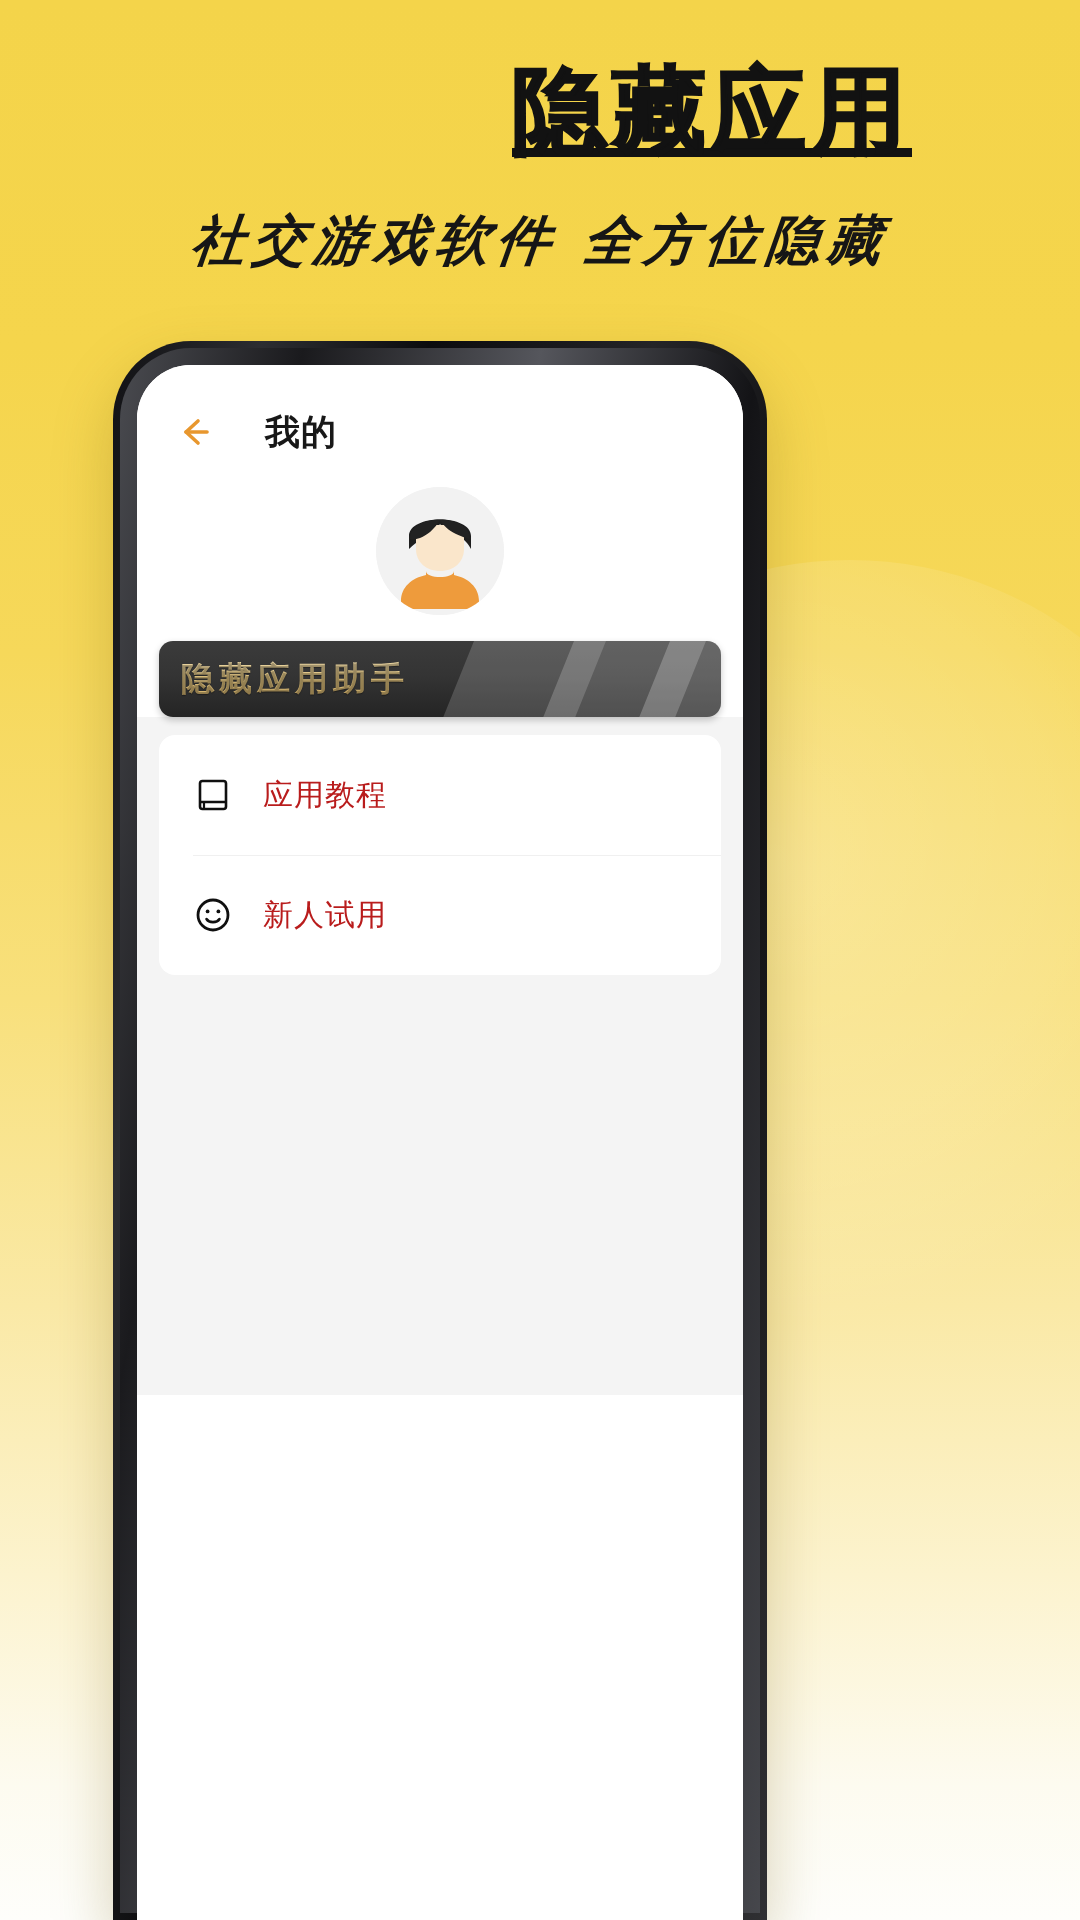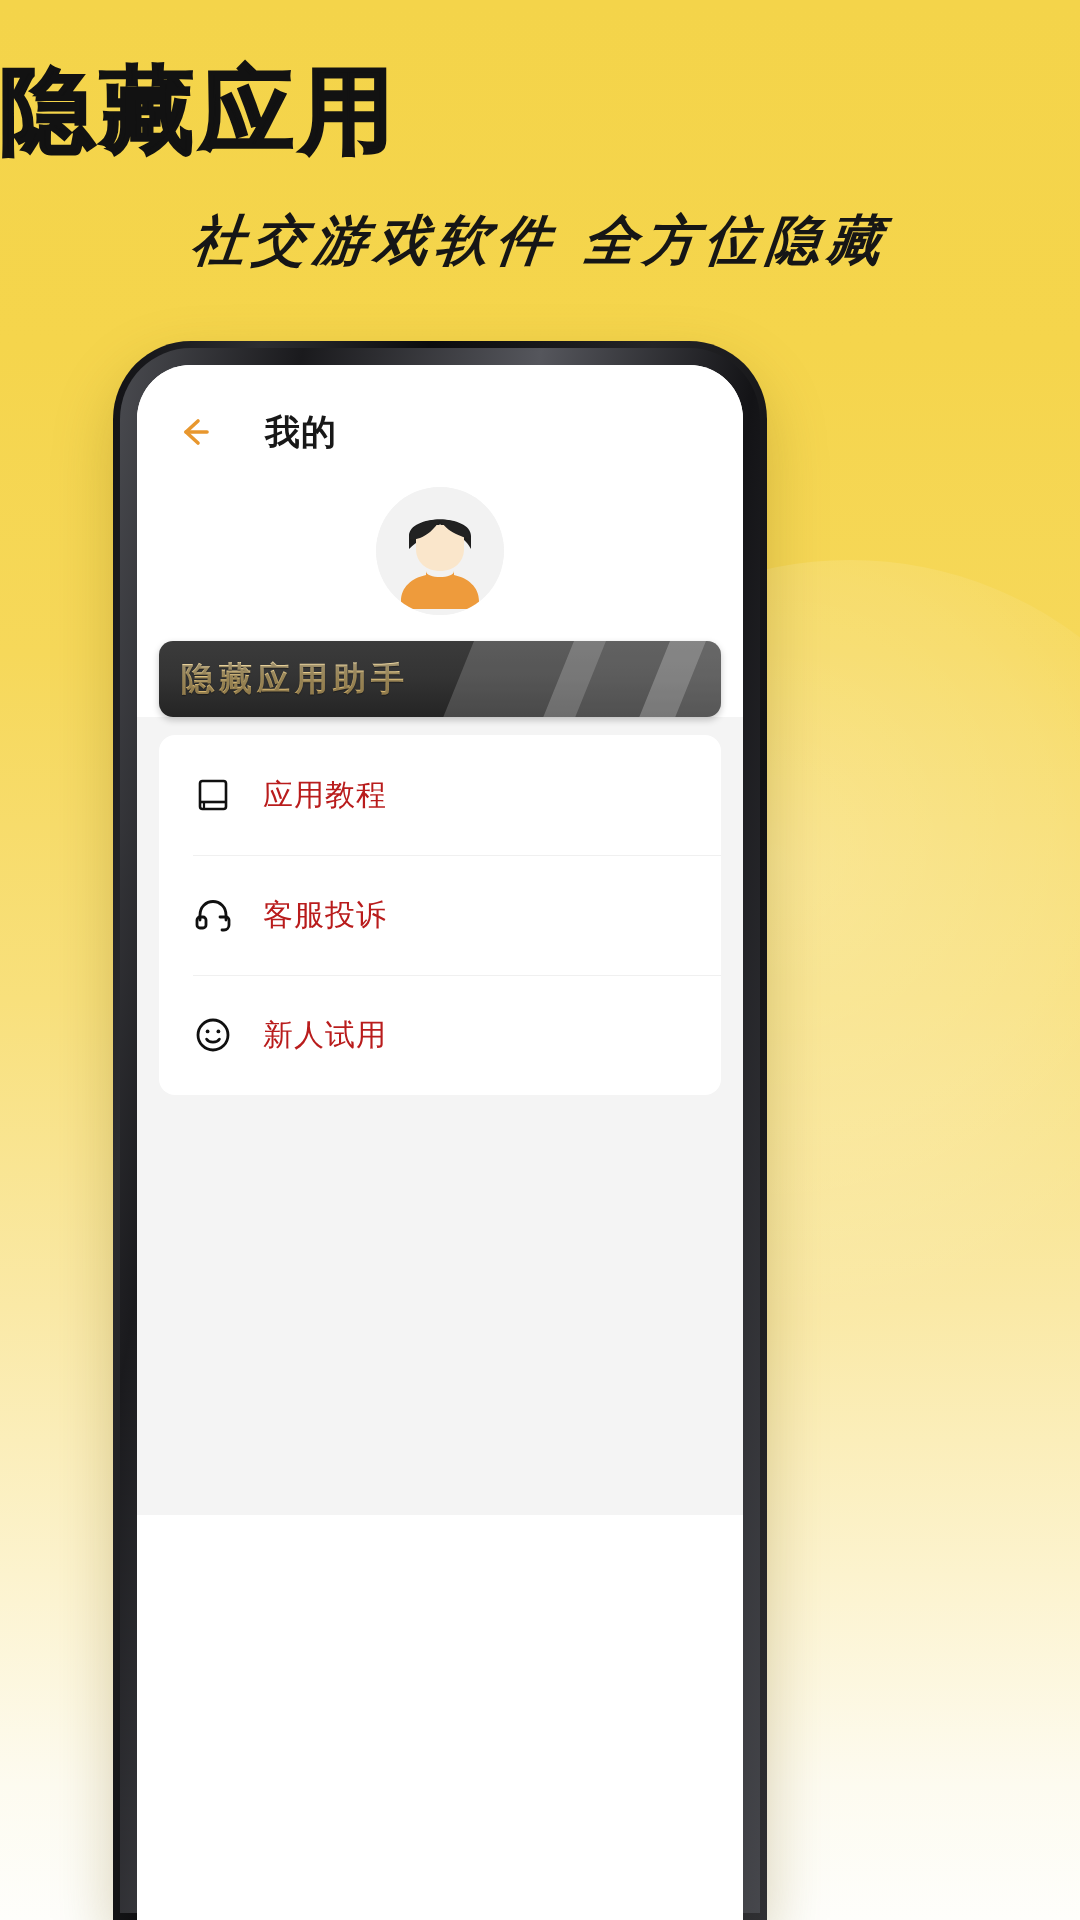--- a/index.html
+++ b/index.html
@@ -43,27 +43,28 @@
         rgba(255,255,255,0.0) 72%);
     pointer-events: none;
   }
 
   
   .headline {
     position: absolute;
     top: 62px;
     left: 0;
     width: 912px;
-    text-align: left;
+    text-align: right;
     font-size: 94px;
     line-height: 1.05;
     font-weight: 900;
     letter-spacing: 6px;
     color: #121212;
     font-family: "DejaVu Sans", "Liberation Sans", sans-serif;
+    text-decoration: underline;
     -webkit-text-stroke: 2.5px #121212;
   }
   .subhead {
     position: absolute;
     top: 208px;
     left: 0;
     width: 1080px;
     text-align: center;
     font-size: 54px;
     line-height: 1.2;
@@ -295,28 +296,20 @@
 
           <div class="menu-item">
             <svg class="menu-icon" viewBox="0 0 40 40">
               <rect x="7" y="6" width="26" height="28" rx="2.5" fill="none" stroke="#101010" stroke-width="2.6"></rect>
               <path d="M7 27 L33 27" fill="none" stroke="#101010" stroke-width="2.6"></path>
               <path d="M11 27 L11 34" fill="none" stroke="#101010" stroke-width="2.2"></path>
             </svg>
             <div class="menu-label">应用教程</div>
           </div>
 
-          <div class="menu-item">
-            <svg class="menu-icon" viewBox="0 0 40 40">
-              <path d="M7 25 L7 20 C7 12 13 6.5 20 6.5 C27 6.5 33 12 33 20 L33 25" fill="none" stroke="#101010" stroke-width="2.8" stroke-linecap="round"></path>
-              <rect x="4" y="22" width="9" height="11" rx="3" fill="none" stroke="#101010" stroke-width="2.8"></rect>
-              <path d="M27 22 h6 a3 3 0 0 1 3 3 v5 a5 5 0 0 1 -5 5 h-2" fill="none" stroke="#101010" stroke-width="2.8" stroke-linecap="round" stroke-linejoin="round"></path>
-            </svg>
-            <div class="menu-label">客服投诉</div>
-          </div>
 
 
           <div class="menu-item">
             <svg class="menu-icon" viewBox="0 0 40 40">
               <circle cx="20" cy="20" r="15" fill="none" stroke="#101010" stroke-width="2.8"></circle>
               <circle cx="14.6" cy="16.4" r="1.9" fill="#101010"></circle>
               <circle cx="25.4" cy="16.4" r="1.9" fill="#101010"></circle>
               <path d="M13.5 24 C16 28.2 24 28.2 26.5 24" fill="none" stroke="#101010" stroke-width="2.6" stroke-linecap="round"></path>
             </svg>
             <div class="menu-label">新人试用</div>

